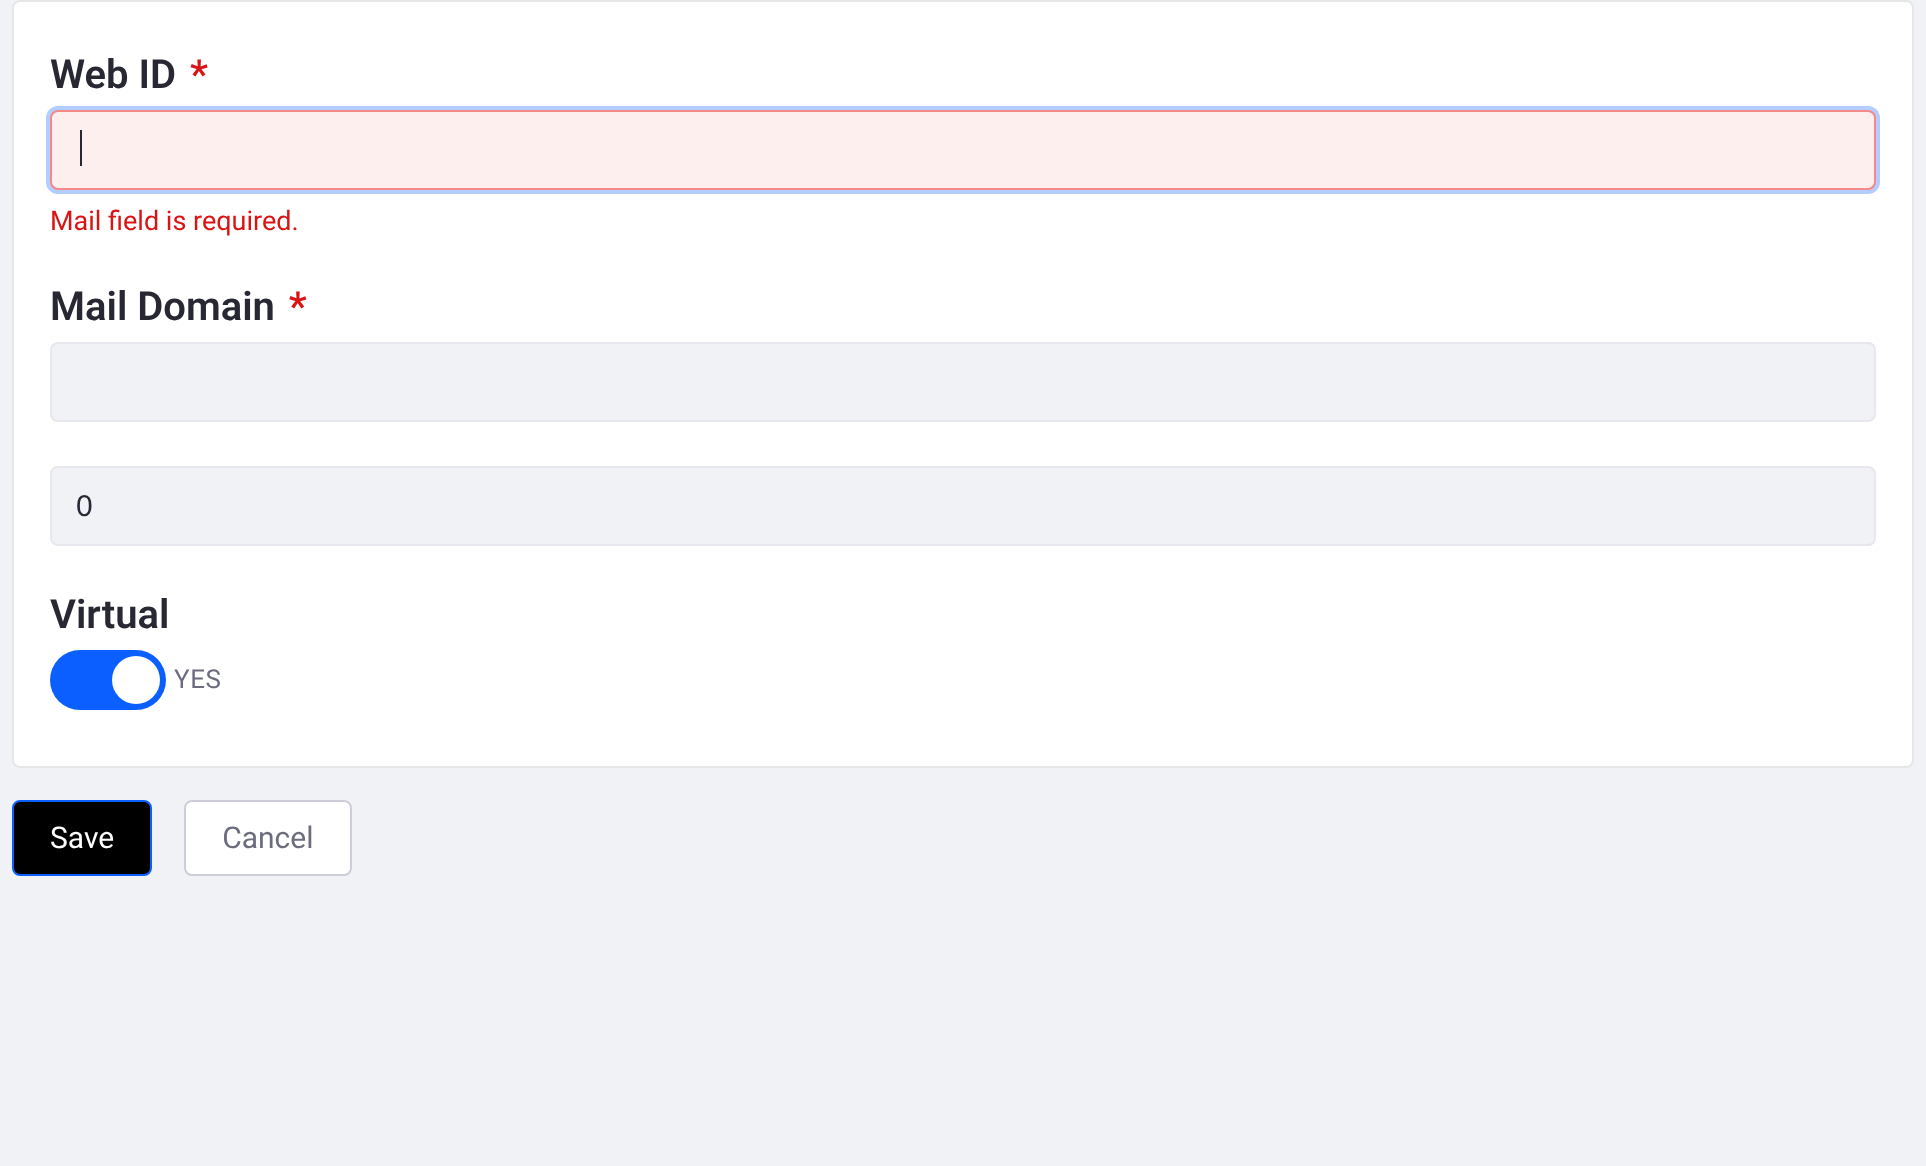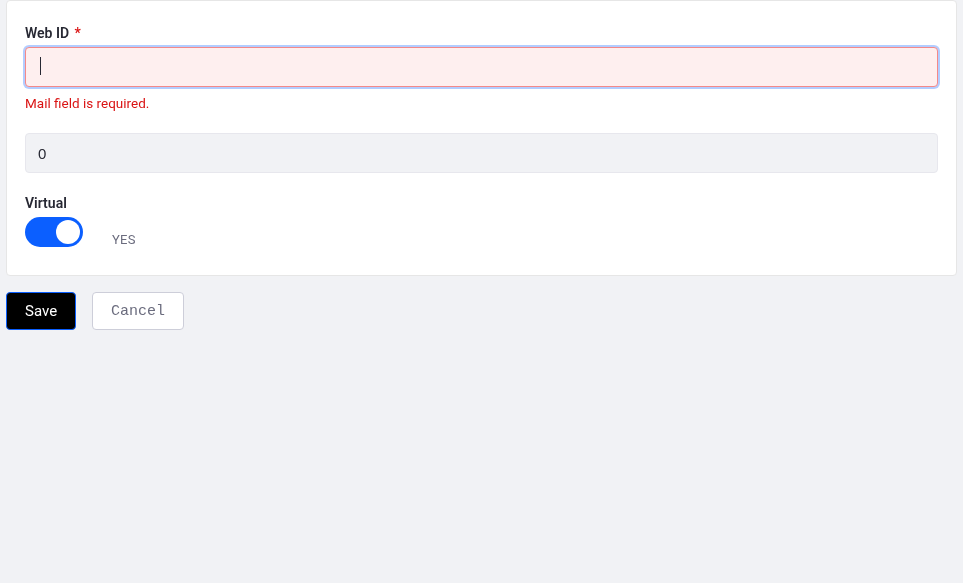--- a/index.html
+++ b/index.html
@@ -22,21 +22,21 @@
       padding: 24px 18px 28px 18px;
     }
     .form-group {
       margin-bottom: 22px;
     }
     .form-group:last-child {
       margin-bottom: 0;
     }
     .field-label {
       display: block;
-      font-size: 14px;
+      font-size: 20px;
       color: #272833;
       font-weight: 600;
       margin-bottom: 6px;
     }
     .required-asterisk {
       color: #da1414;
       margin-left: 2px;
       font-weight: 600;
     }
     .text-input {
@@ -55,22 +55,22 @@
       border: 1px solid #f48989;
       box-shadow: 0 0 0 2px rgba(128, 172, 255, 0.6);
     }
     .error-message {
       color: #da1414;
       font-size: 13.5px;
       margin-top: 8px;
     }
     .toggle-row {
       display: flex;
-      align-items: flex-end;
-      gap: 29px;
+      align-items: center;
+      gap: 4px;
     }
     .toggle-switch {
       position: relative;
       width: 58px;
       height: 30px;
       background: #0b5fff;
       border-radius: 30px;
       cursor: pointer;
       flex-shrink: 0;
     }
@@ -102,21 +102,20 @@
     }
     .btn-primary {
       background: #000000;
       color: #ffffff;
       border: 1px solid #0b5fff;
     }
     .btn-secondary {
       background: #ffffff;
       color: #6b6c7e;
       border: 1px solid #cdced9;
-      font-family: Liberation Mono, monospace;
     }
     .cursor-caret {
       display: inline-block;
       width: 1px;
       height: 18px;
       background: #272833;
       vertical-align: middle;
       margin-left: 2px;
     }
   </style>
@@ -130,20 +129,27 @@
       <span>Web ID</span>
       <span class="required-asterisk">*</span>
     </label>
     <div class="text-input error" value="">
       <span class="cursor-caret"></span>
     </div>
     <div class="error-message">Mail field is required.</div>
   </div>
 
 
+  <div class="form-group">
+    <label class="field-label">
+      <span>Mail Domain</span>
+      <span class="required-asterisk">*</span>
+    </label>
+    <input type="text" class="text-input" value="" style="">
+  </div>
 
   <div class="form-group">
     <input type="text" class="text-input" value="0" style="">
   </div>
 
   <div class="form-group">
     <label class="field-label">Virtual</label>
     <div class="toggle-row">
       <div class="toggle-switch">
         <div class="toggle-knob"></div>

